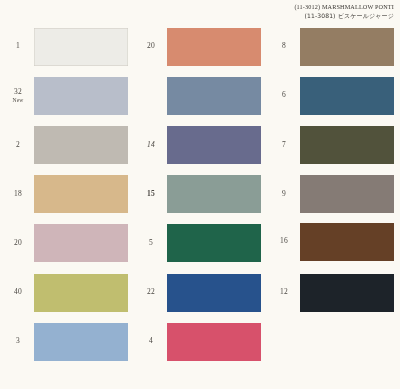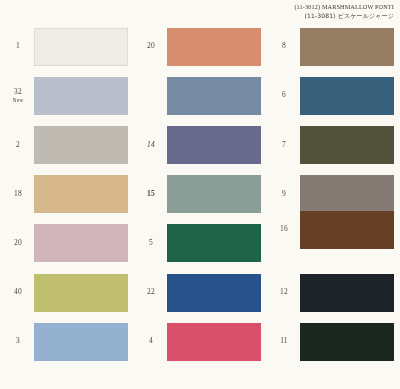--- a/index.html
+++ b/index.html
@@ -270,38 +270,30 @@
         </div>
       </div>
       <div class="swatch-cell" style="top: 147.6px;">
         <div class="swatch-label">
           <span>9</span>
         </div>
         <div class="chip-wrap">
           <div class="chip" style="background: rgb(141, 131, 124);"></div>
         </div>
       </div>
-      <div class="swatch-cell" style="top: 183px;">
+      <div class="swatch-cell" style="top: 195px;">
         <div class="swatch-label">
           <span>16</span>
         </div>
         <div class="chip-wrap">
           <div class="chip" style="background: rgb(107, 68, 41);"></div>
         </div>
       </div>
       <div class="swatch-cell" style="top: 246px;">
         <div class="swatch-label">
           <span>12</span>
         </div>
         <div class="chip-wrap">
           <div class="chip" style="background: rgb(31, 38, 44);"></div>
-        </div>
-      </div>
-      <div class="swatch-cell" style="top: 295.2px;">
-        <div class="swatch-label">
-          <span>11</span>
-        </div>
-        <div class="chip-wrap">
-          <div class="chip" style="background: rgb(29, 43, 37);"></div>
         </div>
       </div>
     </div>
   </div>
 
 </body></html>

